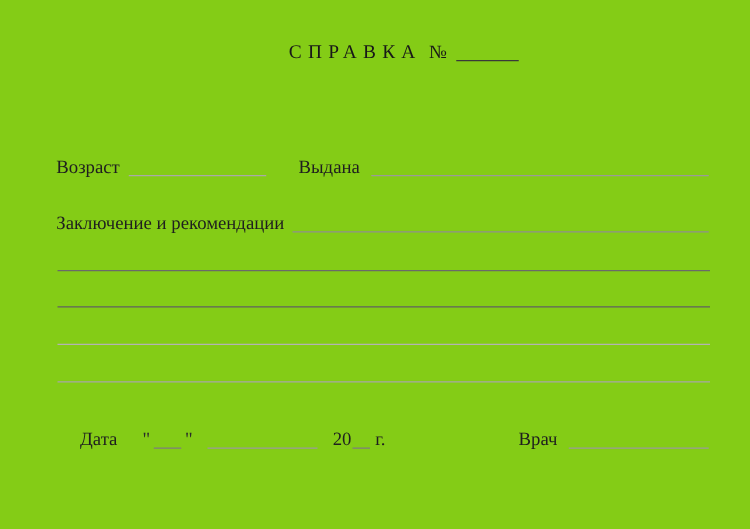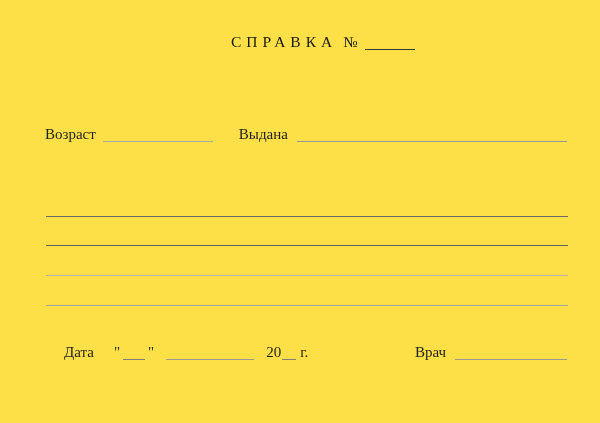--- a/index.html
+++ b/index.html
@@ -4,21 +4,21 @@
 <style>
   html, body {
     margin: 0;
     padding: 0;
     background: #ffffff;
   }
   .page {
     position: relative;
     width: 600px;
     height: 423px;
-    background: #fde047;
+    background: #84cc16;
     font-family: "Liberation Serif", "DejaVu Serif", serif;
     color: #1f1f1f;
     font-size: 15px;
     overflow: hidden;
   }
   .row {
     position: absolute;
     display: flex;
     align-items: baseline;
   }
@@ -100,20 +100,24 @@
   </div>
 
 
   <div class="row age-row">
     <span class="label">Возраст</span>
     <span class="blank age-blank"></span>
     <span class="label issued-label">Выдана</span>
     <span class="blank grow issued-blank"></span>
   </div>
 
+  <div class="row conclusion-row">
+    <span class="label">Заключение и рекомендации</span>
+    <span class="blank grow"></span>
+  </div>
 
   <div class="ruled ruled-1"></div>
   <div class="ruled ruled-2"></div>
   <div class="ruled ruled-3"></div>
   <div class="ruled ruled-4"></div>
 
   <div class="row footer-row">
     <span class="label">Дата</span>
     <span class="quote quote-open">"</span>
     <span class="blank day-blank"></span>

